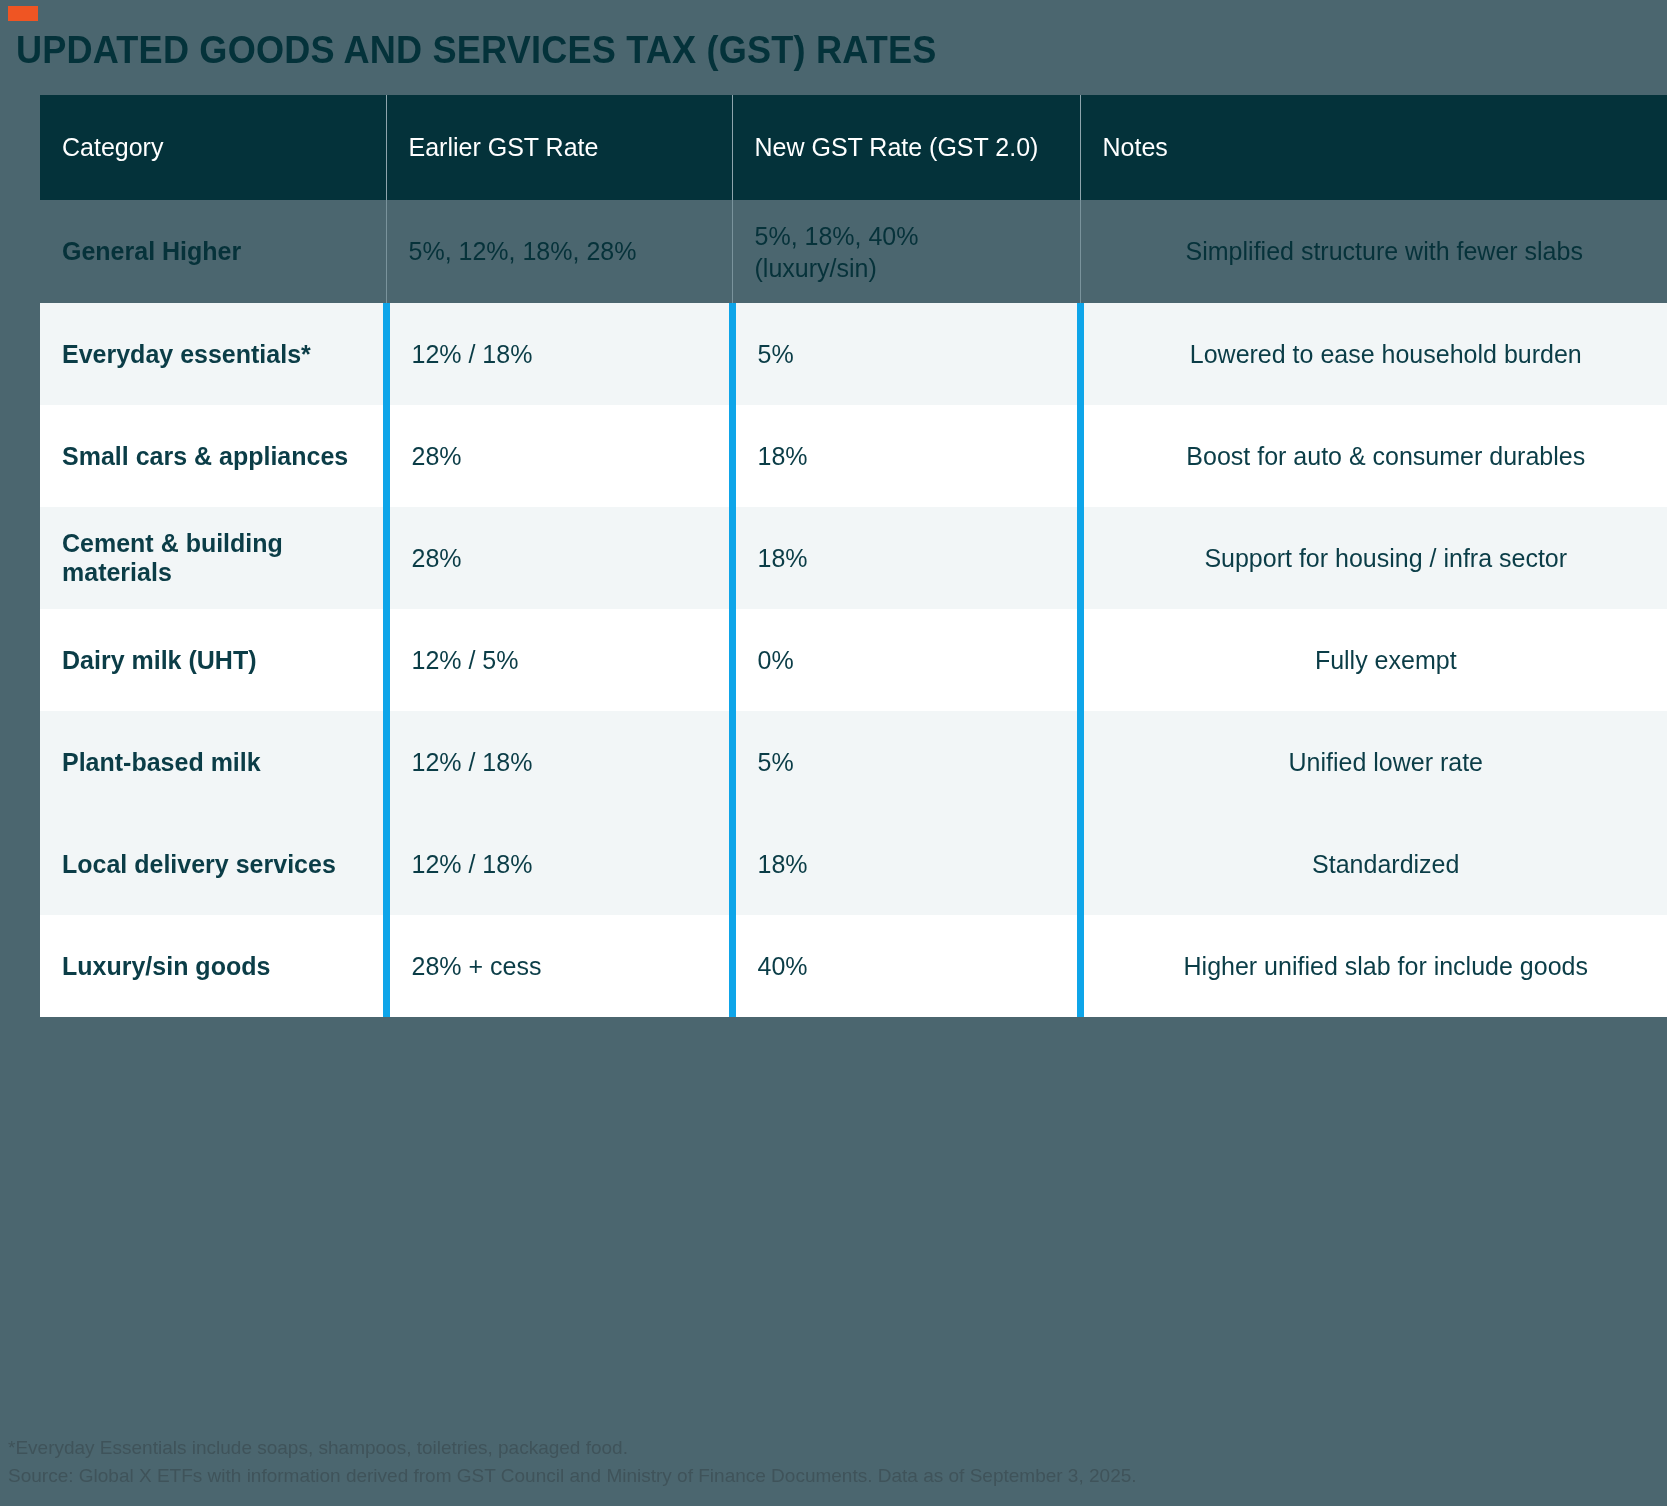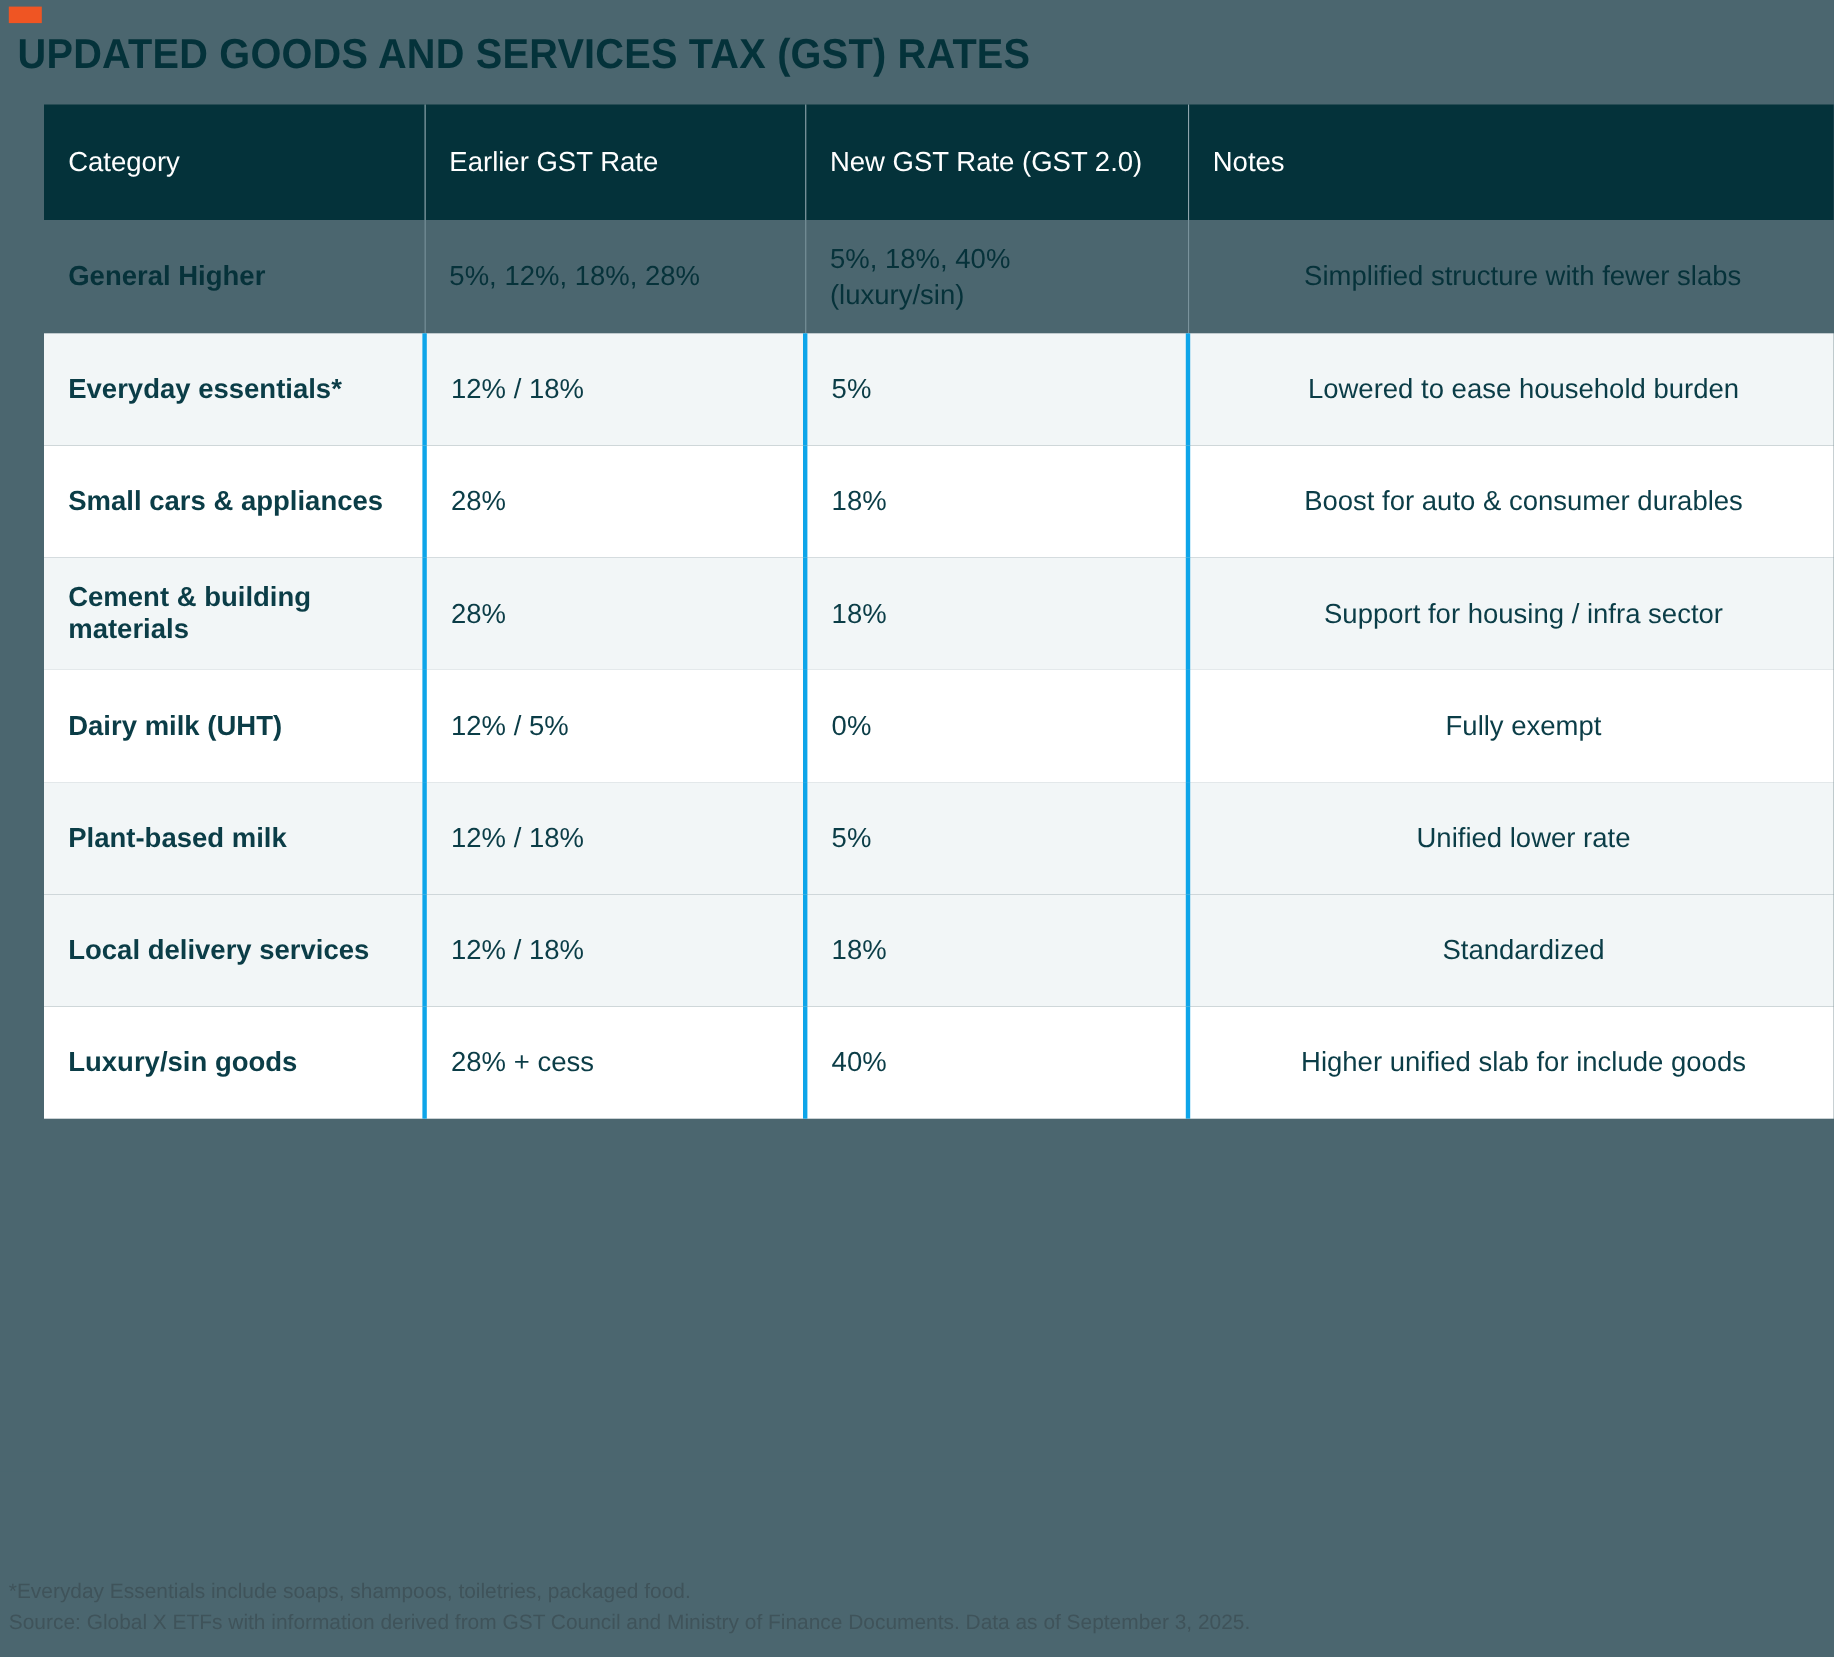--- a/index.html
+++ b/index.html
@@ -78,21 +78,21 @@
     font-weight: 400;
     height: 105px;
     border-right: 1px solid #8fa5ad;
   }
   thead th:last-child { border-right: none; }
 
   tbody td {
     font-size: 25px;
     color: #0b3d47;
     font-weight: 400;
-    border-right: 4px solid #0ea5e9;
+    border-right: 7px solid #0ea5e9;
   }
   tbody td:last-child { border-right: none; text-align: center; }
   tbody td.cat { font-weight: 700; }
 
   tbody tr.general td {
     background: #4b666f;
     color: #06323a;
     border-right: 1px solid #7a939c;
     height: 103px;
   }

